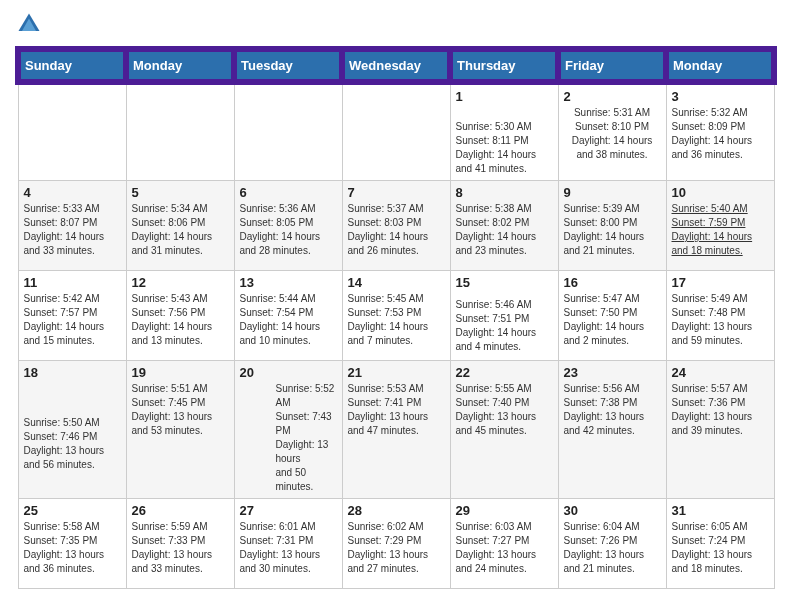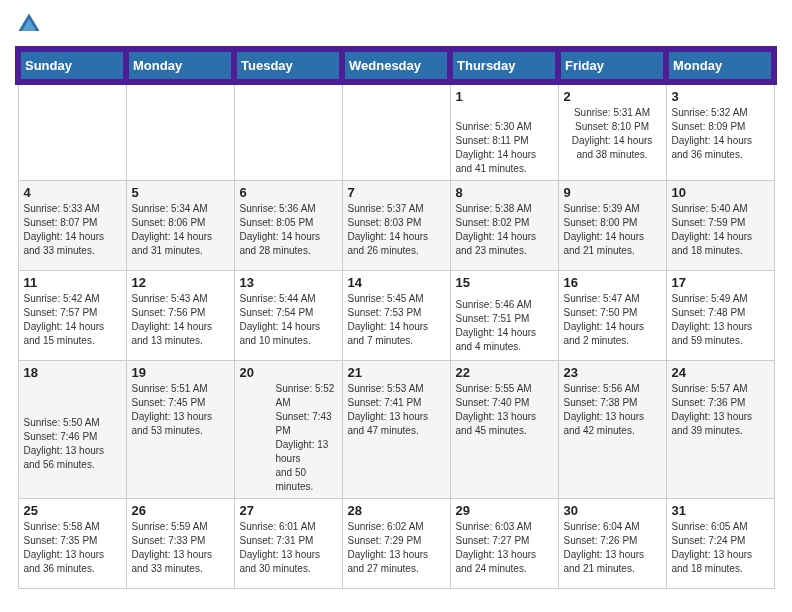--- a/index.html
+++ b/index.html
@@ -191,21 +191,21 @@
         </td>
         <td>
           <div class="day-number">9</div>
           <div class="day-info" style="white-space: pre-line;">Sunrise: 5:39 AM
 Sunset: 8:00 PM
 Daylight: 14 hours
 and 21 minutes.</div>
         </td>
         <td>
           <div class="day-number">10</div>
-          <div class="day-info" style="white-space: pre-line;">Sunrise: 5:40 AM
+          <div class="day-info" style="white-space: pre-line; text-decoration: underline;">Sunrise: 5:40 AM
 Sunset: 7:59 PM
 Daylight: 14 hours
 and 18 minutes.</div>
         </td>
       </tr>
       <tr>
         <td>
           <div class="day-number">11</div>
           <div class="day-info" style="white-space: pre-line;">Sunrise: 5:42 AM
 Sunset: 7:57 PM

